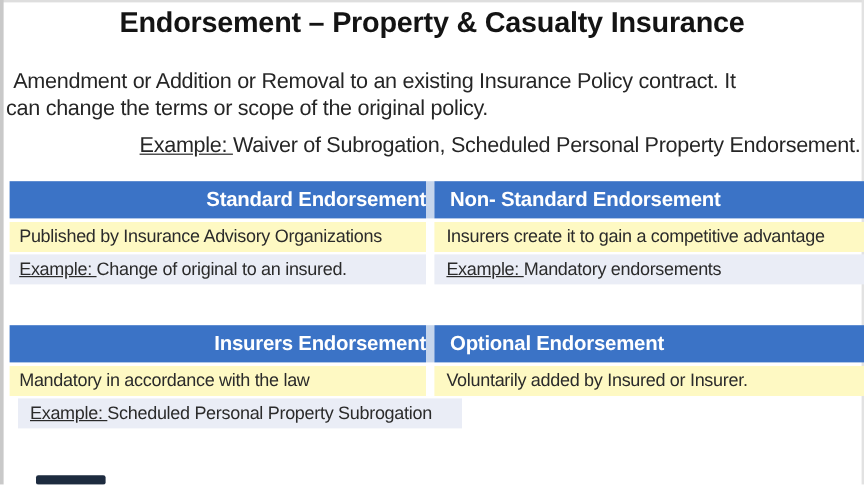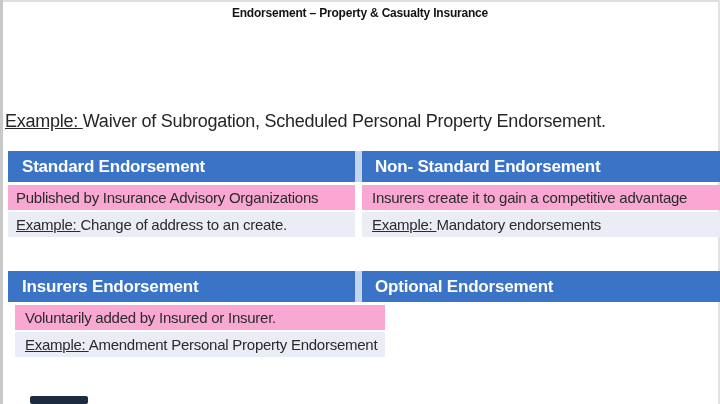--- a/index.html
+++ b/index.html
@@ -12,114 +12,119 @@
     color:#222;
   }
   
   .edge-left{position:absolute;left:0;top:0;width:3px;height:404px;background:#c9c9c9;}
   .edge-top{position:absolute;left:0;top:0;width:720px;height:2px;background:#dedede;}
   .edge-right{position:absolute;right:0;top:0;width:2px;height:404px;background:#e2e2e2;}
 
   .slide-title{
     position:absolute;top:6px;left:0;width:720px;
     text-align:center;
-    font-size:12px;font-weight:700;color:#141414;
+    font-size:24px;font-weight:700;color:#141414;
     letter-spacing:-0.2px;
   }
   .intro{
     position:absolute;top:56px;left:5px;width:712px;
     font-size:18px;line-height:23px;color:#262626;letter-spacing:-0.25px;
     white-space:nowrap;
   }
   .intro .line1{padding-left:6px;}
   .example-line{
     position:absolute;top:111px;left:5px;width:712px;
-    font-size:18px;color:#262626;letter-spacing:-0.25px;white-space:nowrap;
+    font-size:18px;color:#262626;letter-spacing:-0.25px;white-space:nowrap;text-align:right;
   }
   .u{text-decoration:underline;}
 
   .etable{position:absolute;left:8px;width:724px;}
   .etable.t1{top:151px;}
   .etable.t2{top:271px;}
   .trow{display:flex;}
   .thead-row{height:31px;}
   .body-row{height:25px;margin-top:3px;}
   .body-row + .body-row{margin-top:2px;}
   .th{
     background:#3B73C6;color:#ffffff;font-weight:700;font-size:17px;
     line-height:31px;white-space:nowrap;letter-spacing:-0.2px;
   }
-  .th.left{width:347px;padding-left:14px;box-sizing:border-box;}
+  .th.left{width:347px;padding-left:24px;box-sizing:border-box;text-align:right;}
   .th.gapcell{width:7px;background:#C5D5EC;padding:0;}
   .th.right{width:370px;padding-left:13px;box-sizing:border-box;}
   .td{
     font-size:15px;line-height:25px;color:#2b2b2b;
     white-space:nowrap;letter-spacing:-0.25px;overflow:visible;
   }
   .td.left{width:347px;padding-left:8px;box-sizing:border-box;}
   .td.gapcell{width:7px;background:#ffffff;padding:0;}
   .td.right{width:370px;padding-left:10px;box-sizing:border-box;}
-  .row-a .td{background:#f9a8d4;}
+  .row-a .td{background:#fef9c3;}
   .row-b .td{background:#EAEDF6;}
   .row-a .td.gapcell,.row-b .td.gapcell{background:#ffffff;}
 
   .scrubber{
     position:absolute;left:30px;top:396px;width:58px;height:8px;
     background:#1d2b3f;border-radius:2px;
   }
 </style>
 </head>
 <body>
 
 <div id="frame">
   <div class="edge-top"></div>
   <div class="edge-left"></div>
   <div class="edge-right"></div>
 
   <div class="slide-title">Endorsement – Property &amp; Casualty Insurance</div>
 
+  <div class="intro">
+    <div class="line1">Amendment or Addition or Removal to an existing Insurance Policy contract. It</div>
+    <div class="line2">can change the terms or scope of the original policy.</div>
+  </div>
 
   <div class="example-line">
     <span class="u">Example: </span><span>Waiver of Subrogation, Scheduled Personal Property Endorsement.</span>
   </div>
 
   <div class="etable t1">
     <div class="trow thead-row">
       <div class="th left">Standard Endorsement</div>
       <div class="th gapcell"></div>
       <div class="th right">Non- Standard Endorsement</div>
     </div>
     <div class="trow body-row row-a">
       <div class="td left">Published by Insurance Advisory Organizations</div>
       <div class="td gapcell"></div>
       <div class="td right">Insurers create it to gain a competitive advantage</div>
     </div>
     <div class="trow body-row row-b">
       <div class="td left">
-        <span class="u">Example: </span><span>Change of address to an create.</span>
+        <span class="u">Example: </span><span>Change of original to an insured.</span>
       </div>
       <div class="td gapcell"></div>
       <div class="td right">
         <span class="u">Example: </span><span>Mandatory endorsements</span>
       </div>
     </div>
   </div>
 
   <div class="etable t2">
     <div class="trow thead-row">
       <div class="th left">Insurers Endorsement</div>
       <div class="th gapcell"></div>
       <div class="th right">Optional Endorsement</div>
     </div>
     <div class="trow body-row row-a">
+      <div class="td left">Mandatory in accordance with the law</div>
       <div class="td gapcell"></div>
       <div class="td right">Voluntarily added by Insured or Insurer.</div>
     </div>
     <div class="trow body-row row-b">
       <div class="td gapcell"></div>
       <div class="td right">
-        <span class="u">Example: </span><span>Amendment Personal Property Endorsement</span>
+        <span class="u">Example: </span><span>Scheduled Personal Property Subrogation</span>
       </div>
     </div>
   </div>
 
   <div class="scrubber"></div>
 </div>
 
 </body></html>

